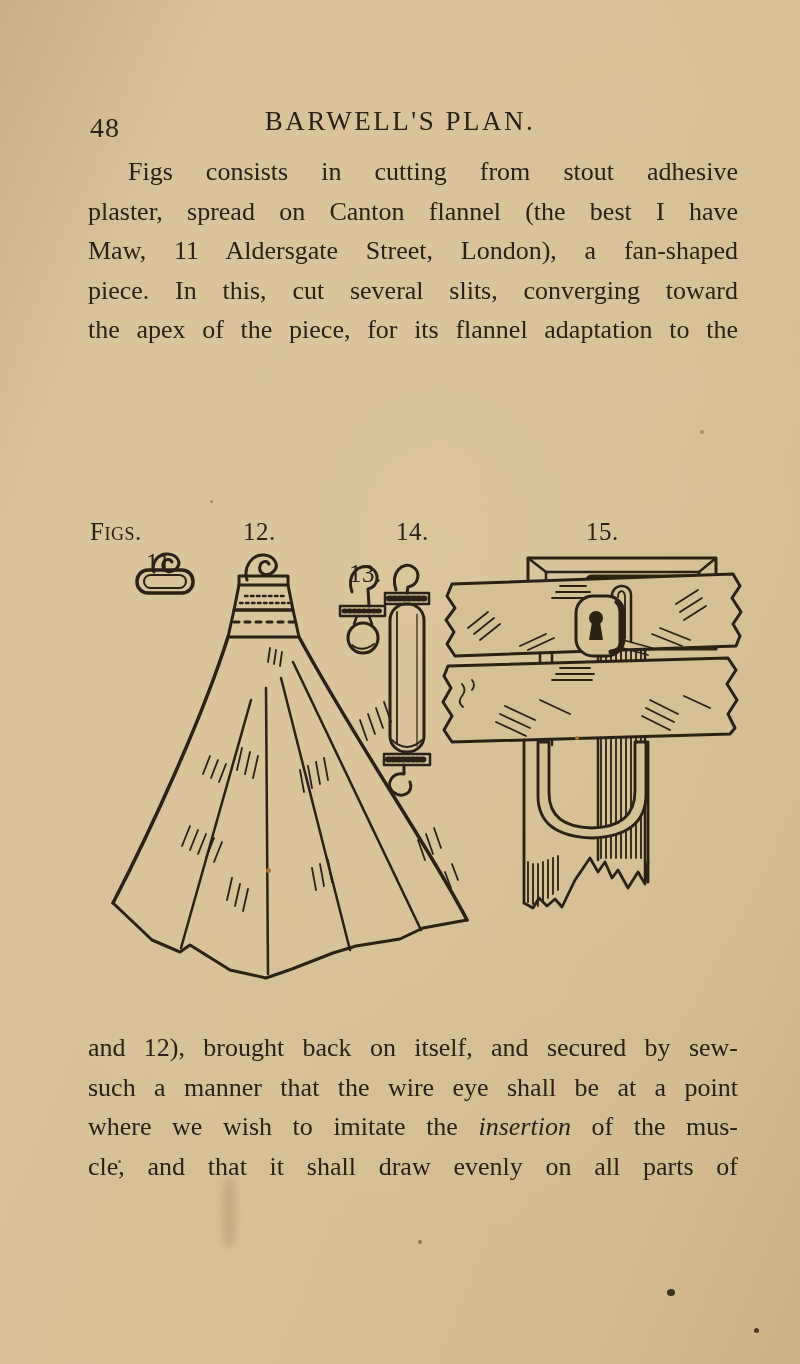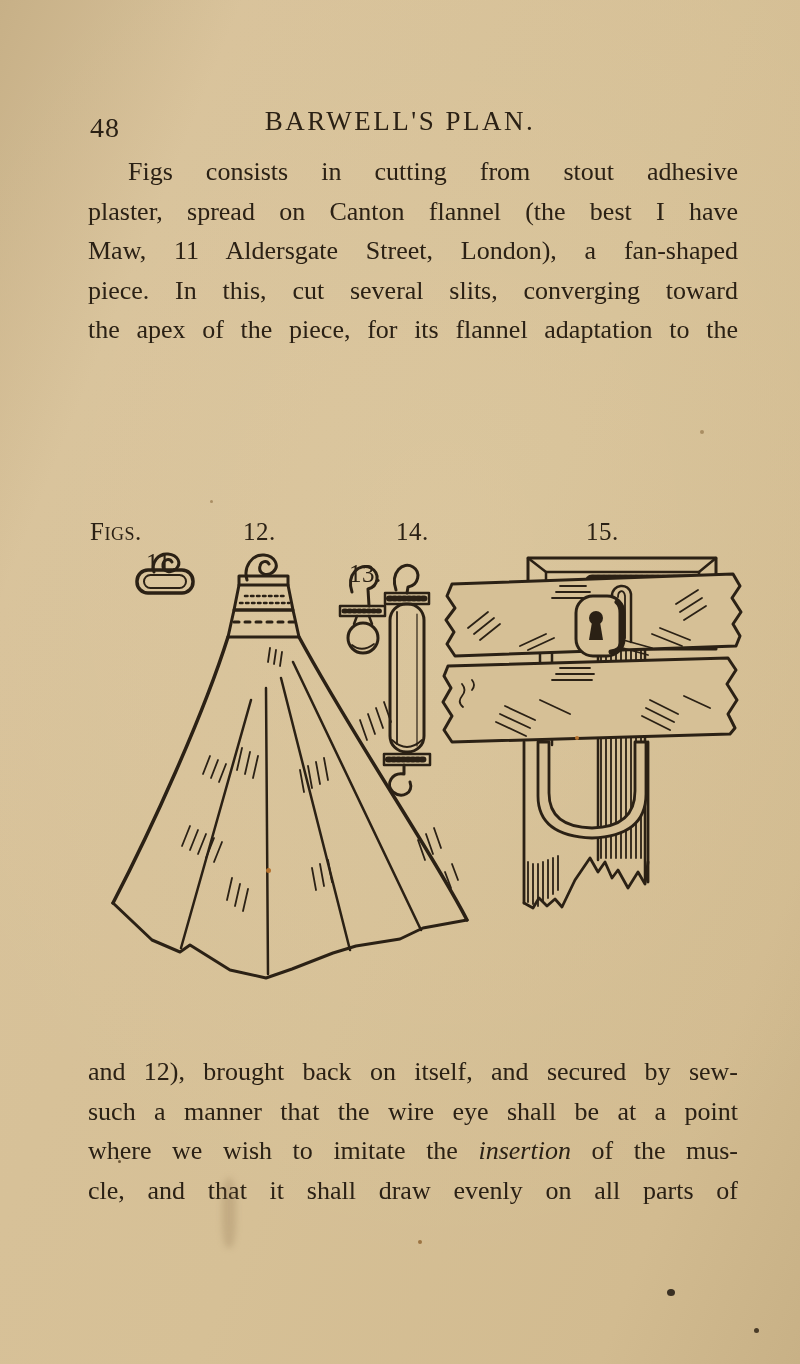--- a/index.html
+++ b/index.html
@@ -9,21 +9,21 @@
       radial-gradient(ellipse 120% 90% at 55% 40%, rgba(255,245,215,0.10), rgba(0,0,0,0) 60%),
       linear-gradient(112deg,#c7b087 0%, #d8c29a 18%, #d6c096 55%, #d2bb90 85%, #c8b186 100%);
     font-family:"Liberation Serif","DejaVu Serif",serif;
     color:#2b2115;
   }
   .abs{position:absolute;}
   .pagehead-num{left:90px;top:112px;font-size:28px;letter-spacing:1px;text-align:right;}
   .pagehead-title{left:0;top:106px;width:800px;text-align:center;font-size:27px;letter-spacing:2.5px;}
   .para{left:88px;width:650px;}
   .p1{top:152px;}
-  .p2{top:1028px;margin-top:24px;}
+  .p2{top:1028px;}
   .tline{
     font-size:26px;line-height:39.5px;white-space:nowrap;
     text-align:justify;text-align-last:justify;
     word-spacing:1px;
   }
   .tline.indent{padding-left:40px;}
   .ital{font-style:italic;}
   .figrow{top:518px;left:0;width:688px;height:30px;font-size:25px;}
   .figlabel{position:absolute;top:0;font-variant:small-caps;letter-spacing:0.5px;}
   .speck{position:absolute;border-radius:50%;}

